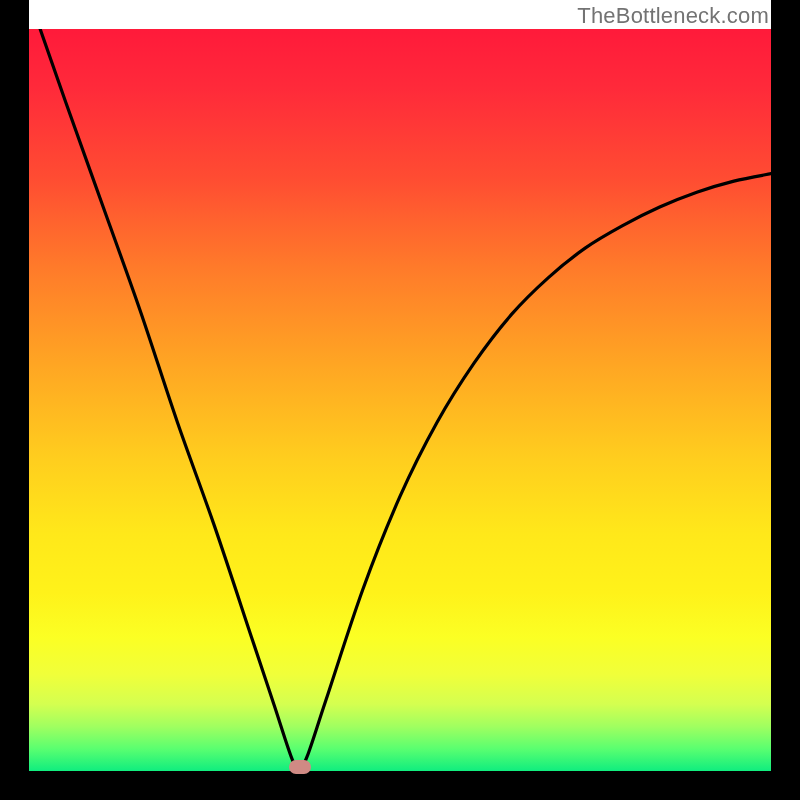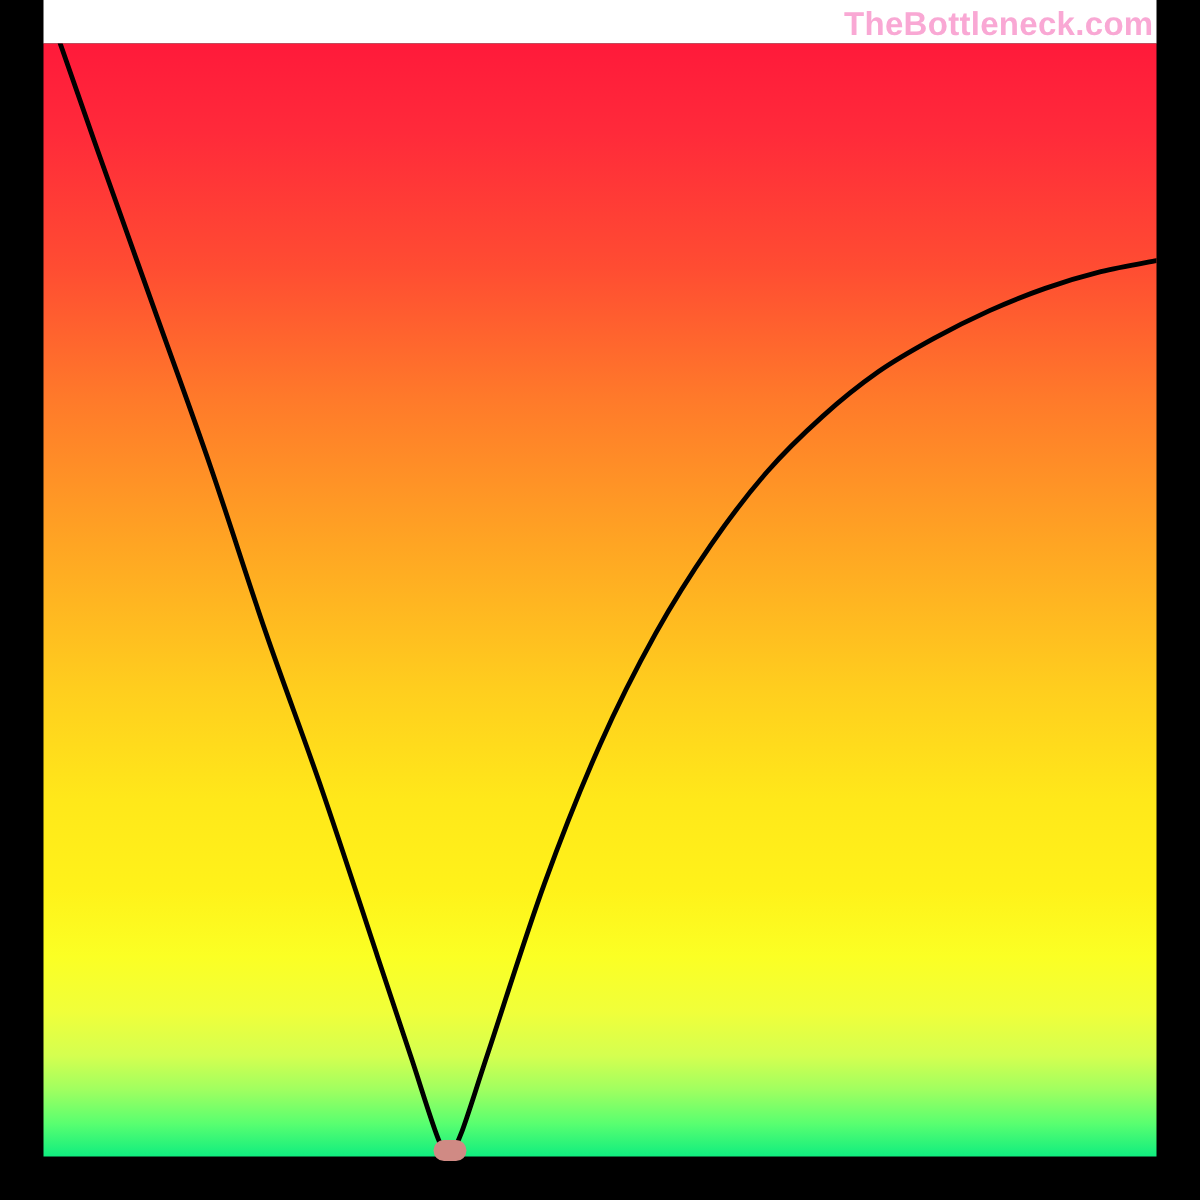--- a/index.html
+++ b/index.html
@@ -38,23 +38,23 @@
     left: 29px;
     top: 0;
     width: 742px;
     height: 29px;
     background: #fff;
   }
   .watermark {
     position: absolute;
     top: 3px;
     right: 31px;
-    color: #f9a8d4;
+    color: #737373;
     font-size: 22px;
-    font-weight: 700;
+    font-weight: 400;
     letter-spacing: 0.2px;
   }
   .curve-svg {
     position: absolute;
     left: 29px;
     top: 29px;
     width: 742px;
     height: 742px;
   }
   .marker {

